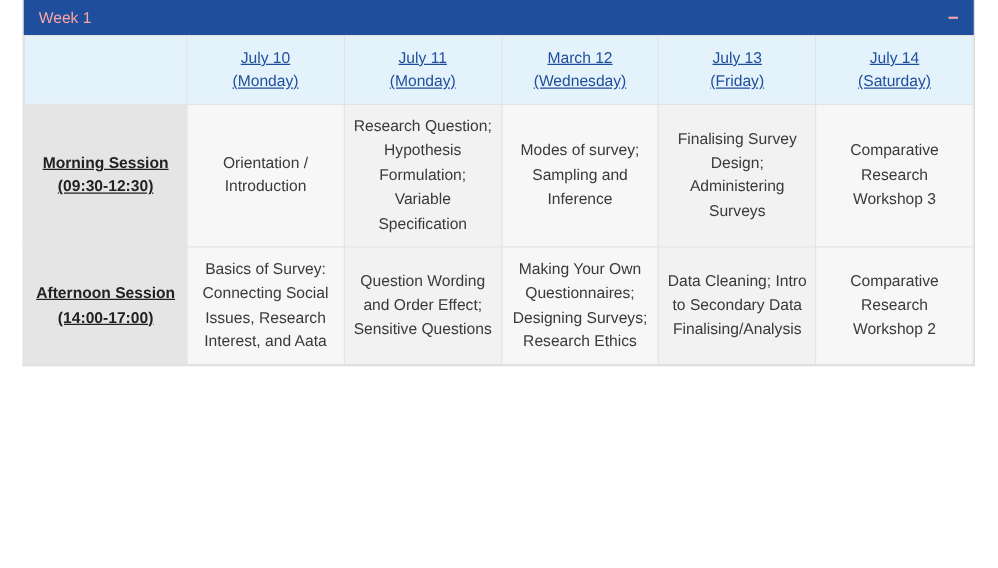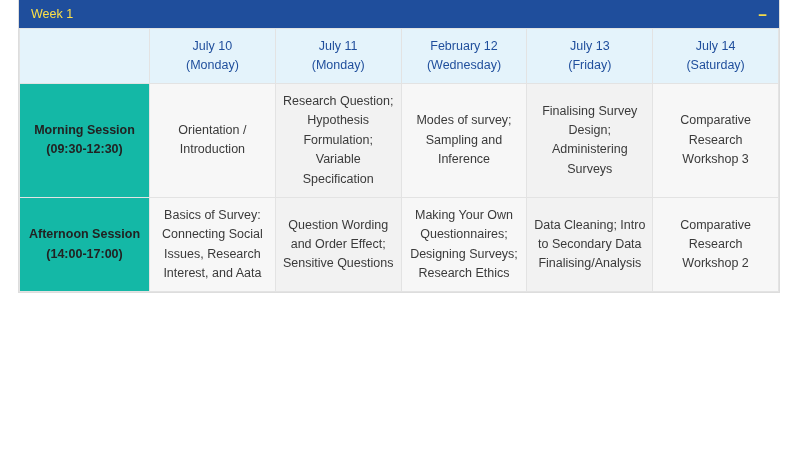--- a/index.html
+++ b/index.html
@@ -28,21 +28,21 @@
     margin: 6px 0 10px 0;
     letter-spacing: 0.1px;
   }
   .panel {
     border: 1px solid #dddddd;
     border-top: none;
     box-sizing: border-box;
   }
   .panel-header {
     background: #1f4e9c;
-    color: #fde047;
+    color: #fca5a5;
     height: 28px;
     display: flex;
     align-items: center;
     justify-content: space-between;
     padding: 0 12px;
     box-sizing: border-box;
     font-size: 12.5px;
   }
   .panel-header .collapse-icon {
     font-size: 15px;
@@ -71,23 +71,24 @@
     color: #1f4e9c;
     font-weight: normal;
     height: 55px;
     padding: 6px 4px;
   }
   table.schedule thead th.corner {
     background: #e4f3fb;
   }
   .dayname {
     display: block;
+    text-decoration: underline;
   }
   td.rowhead {
-    background: #14b8a6;
+    background: #e5e5e5;
     font-weight: bold;
     color: #222222;
     font-size: 12.5px;
   }
   td.cell {
     background: #f7f7f7;
     color: #3a3a3a;
   }
   td.cell.alt {
     background: #f2f2f2;
@@ -121,21 +122,21 @@
           <th class="corner"></th>
           <th>
             <span class="dayname">July 10</span>
             <span class="dayname">(Monday)</span>
           </th>
           <th>
             <span class="dayname">July 11</span>
             <span class="dayname">(Monday)</span>
           </th>
           <th>
-            <span class="dayname">February 12</span>
+            <span class="dayname">March 12</span>
             <span class="dayname">(Wednesday)</span>
           </th>
           <th>
             <span class="dayname">July 13</span>
             <span class="dayname">(Friday)</span>
           </th>
           <th>
             <span class="dayname">July 14</span>
             <span class="dayname">(Saturday)</span>
           </th>

